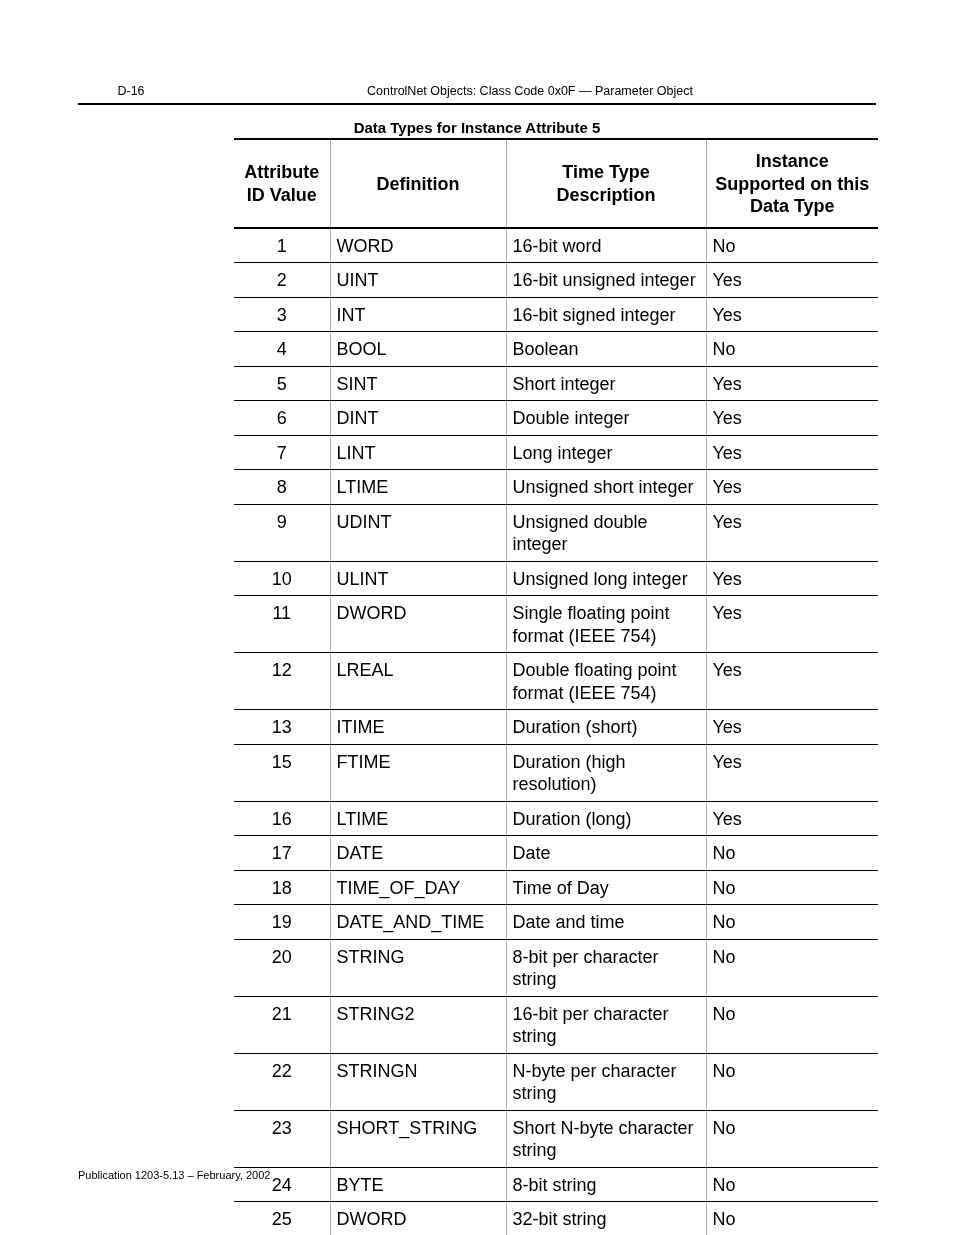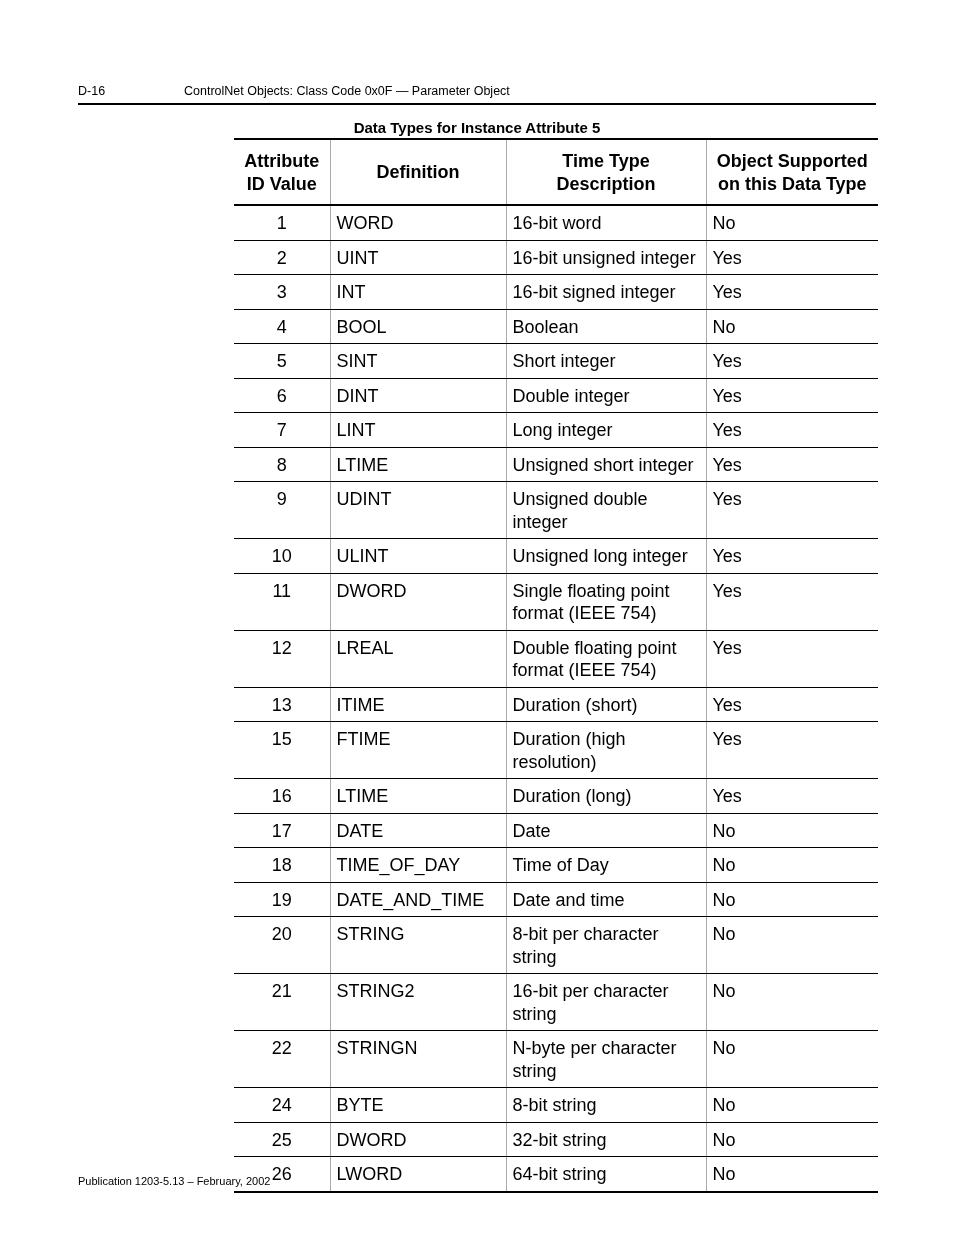--- a/index.html
+++ b/index.html
@@ -16,20 +16,21 @@
   .page {
     padding: 84px 78px 0 78px;
     box-sizing: border-box;
   }
   .header-line {
     display: flex;
     align-items: baseline;
     font-size: 12.5px;
     padding-bottom: 5px;
     border-bottom: 2px solid #000;
+    text-align: center;
   }
   .page-label {
     width: 106px;
   }
   .section-heading {
     flex: 1;
   }
   .title {
     text-align: center;
     font-weight: bold;
@@ -64,21 +65,21 @@
   .tbl td:last-child { border-right: none; }
   .tbl tr.lastrow td { border-bottom: 2px solid #000; }
   .col-id { width: 96px; }
   .col-def { width: 176px; }
   .col-desc { width: 200px; }
   .col-scale { width: 172px; }
   .tbl td.idcell { text-align: center; }
   .footer {
     position: absolute;
     left: 78px;
-    bottom: 48px;
+    bottom: 54px;
     font-size: 11px;
   }
 </style>
 </head>
 <body>
 
 <div class="page">
   <div class="header-line">
     <span class="page-label">D-16</span>
     <span class="section-heading">ControlNet Objects: Class Code 0x0F — Parameter Object</span>
@@ -91,21 +92,21 @@
       <col class="col-id">
         <col class="col-def">
         <col class="col-desc">
         <col class="col-scale">
     </colgroup>
     <thead>
       <tr>
         <th>Attribute ID Value</th>
         <th>Definition</th>
         <th>Time Type Description</th>
-        <th>Object Supported on this Data Type</th>
+        <th>Instance Supported on this Data Type</th>
       </tr>
     </thead>
     <tbody id="tbody">
         <tr>
           <td class="idcell">1</td>
           <td>WORD</td>
           <td>16-bit word</td>
           <td>No</td>
         </tr>
         <tr>
@@ -219,20 +220,26 @@
         <tr>
           <td class="idcell">21</td>
           <td>STRING2</td>
           <td>16-bit per character string</td>
           <td>No</td>
         </tr>
         <tr>
           <td class="idcell">22</td>
           <td>STRINGN</td>
           <td>N-byte per character string</td>
+          <td>No</td>
+        </tr>
+        <tr>
+          <td class="idcell">23</td>
+          <td>SHORT_STRING</td>
+          <td>Short N-byte character string</td>
           <td>No</td>
         </tr>
         <tr>
           <td class="idcell">24</td>
           <td>BYTE</td>
           <td>8-bit string</td>
           <td>No</td>
         </tr>
         <tr>
           <td class="idcell">25</td>

